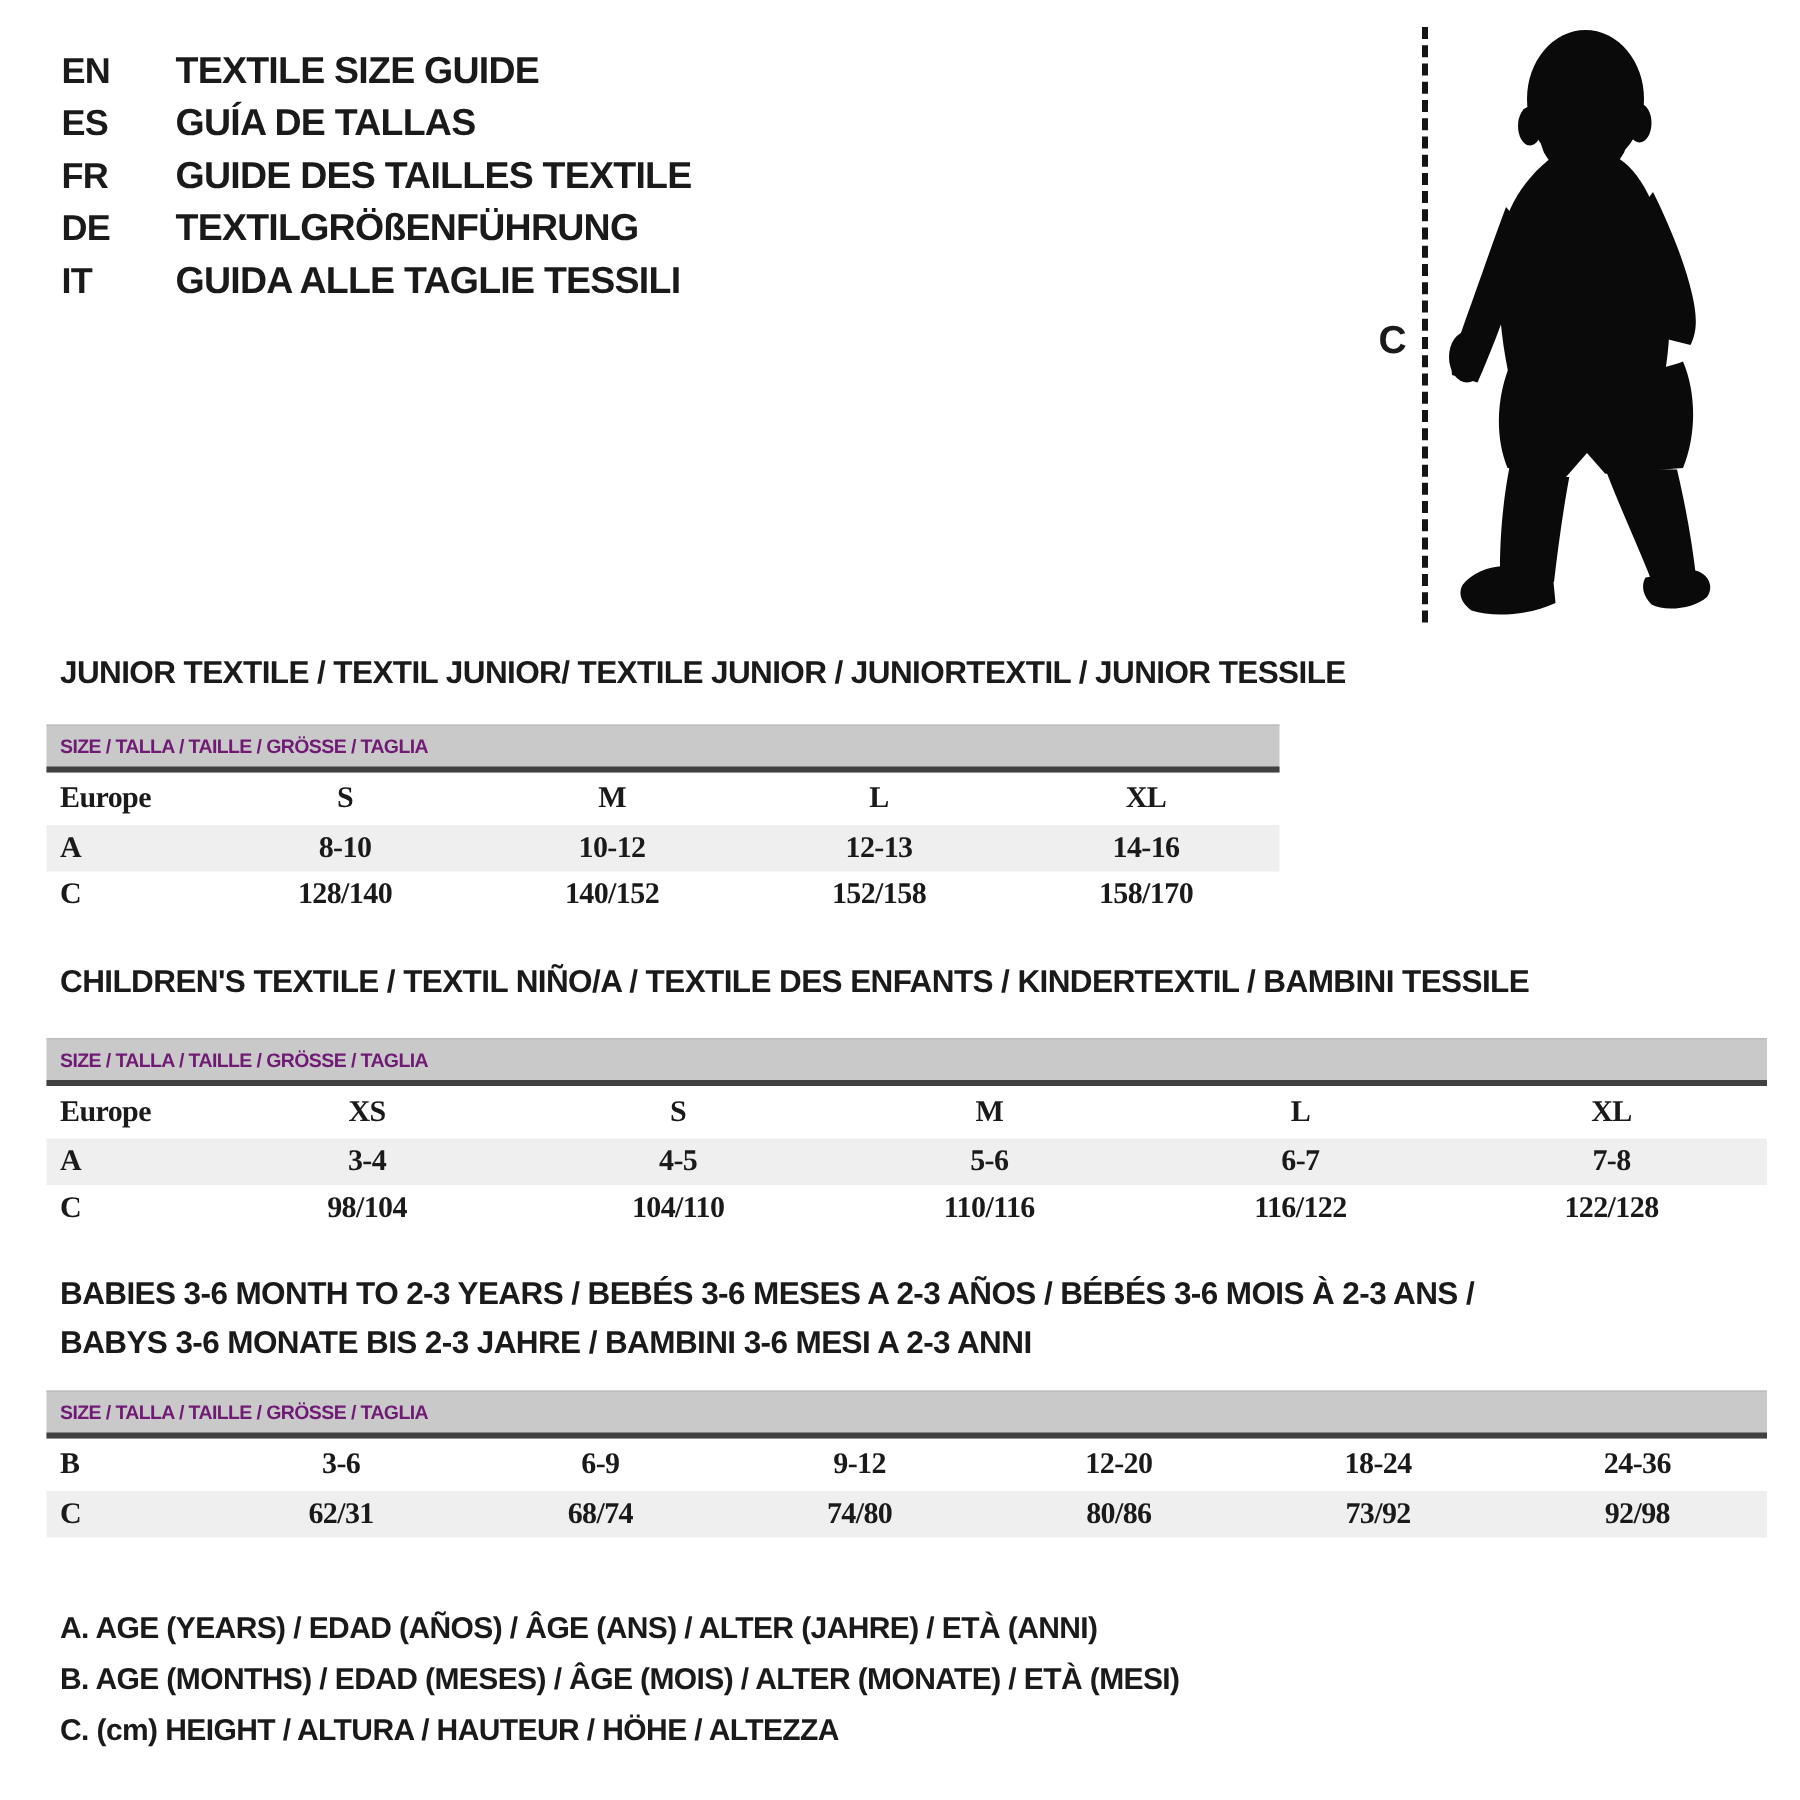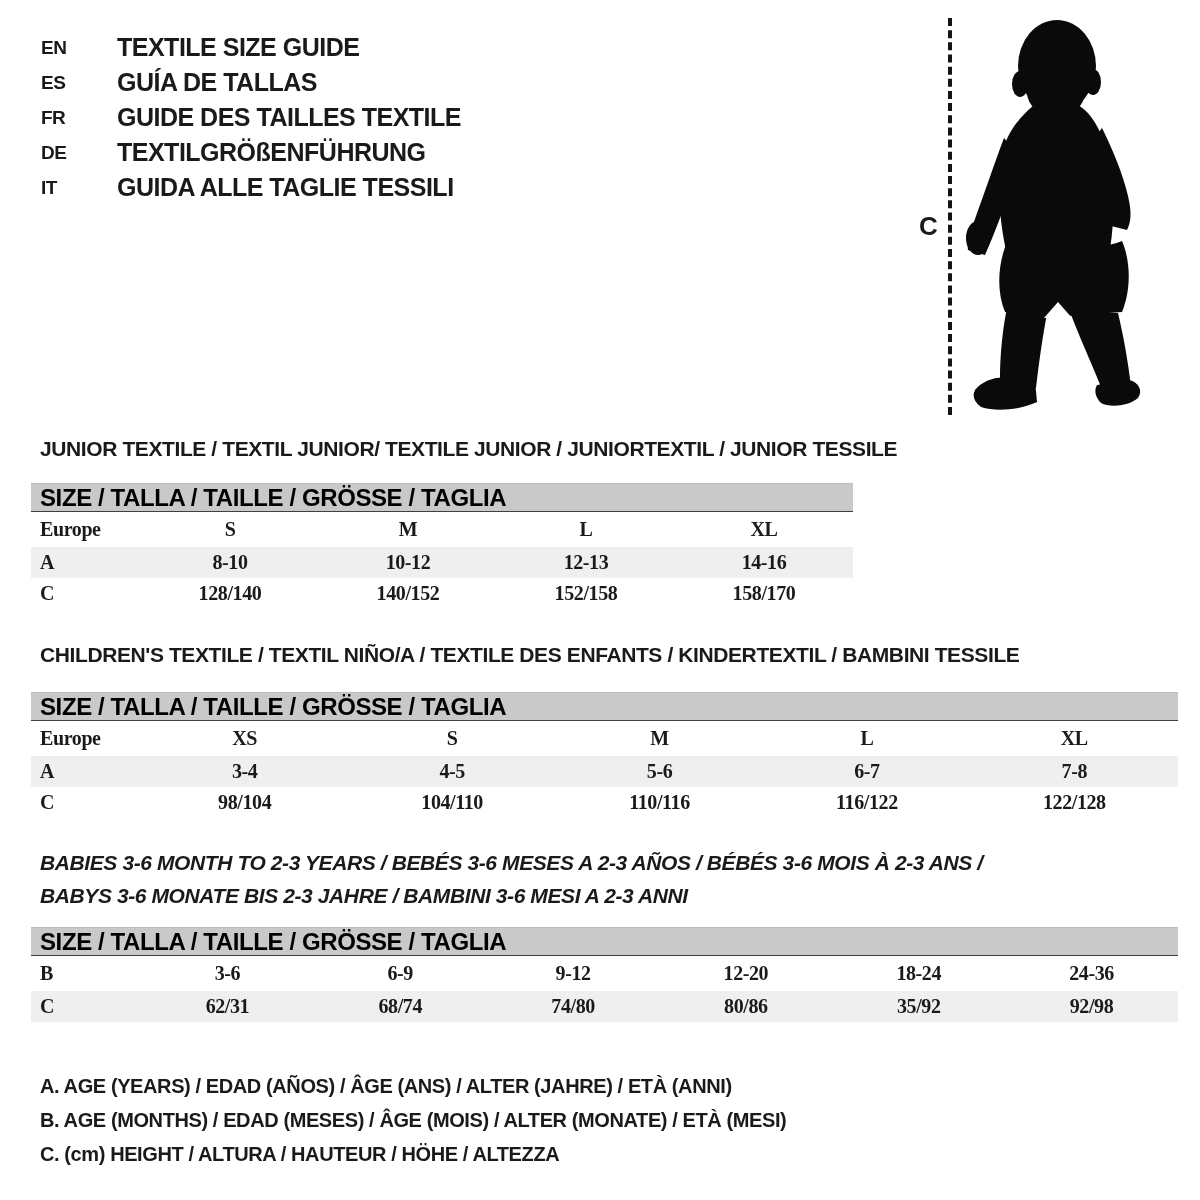--- a/index.html
+++ b/index.html
@@ -4,41 +4,41 @@
 <style>
   html,body{margin:0;padding:0;}
   body{
     width:1200px;height:1200px;position:relative;background:#ffffff;
     font-family:"Liberation Sans", sans-serif;color:#1a1a1a;overflow:hidden;
     -webkit-font-smoothing:antialiased;
   }
   
   .langs{position:absolute;left:41px;top:30px;}
   .lang-row{display:flex;height:35px;align-items:center;}
-  .lang-code{width:76px;font-weight:700;font-size:19px;letter-spacing:-0.5px;}
+  .lang-code{width:76px;font-weight:700;font-size:24px;letter-spacing:-0.5px;}
   .lang-label{font-weight:700;font-size:25px;letter-spacing:-0.5px;white-space:nowrap;text-align:right;}
   
   .measure-line{position:absolute;left:948px;top:18px;height:397px;width:0;border-left:4px dashed #141414;}
   .measure-label{position:absolute;left:919px;top:211px;font-size:26px;font-weight:700;}
   .baby-svg{position:absolute;left:948px;top:14px;}
   
   .section-title{position:absolute;font-size:21px;font-weight:700;letter-spacing:-0.4px;white-space:nowrap;}
   #junior-title{left:40px;top:437px;}
   #children-title{left:40px;top:643px;}
   #babies-title{left:40px;top:851px;}
-  #babies-title .tline{height:33px;font-style:italic;}
+  #babies-title .tline{height:33px;}
   
   .size-table{position:absolute;}
   #junior-table{left:31px;top:483px;width:822px;}
   #children-table{left:31px;top:692px;width:1147px;}
   #babies-table{left:31px;top:927px;width:1147px;}
   .size-bar{
-    height:27px;background:#c9c9c9;border-top:1px solid #bdbdbd;border-bottom:1px solid #404040;
+    height:27px;background:#c9c9c9;border-top:1px solid #bdbdbd;border-bottom:4px solid #404040;
     display:flex;align-items:center;padding-left:9px;
-    font-size:24px;font-weight:700;letter-spacing:-0.4px;color:#000000;
+    font-size:13px;font-weight:700;letter-spacing:-0.4px;color:#701a75;
   }
   .trow{display:flex;align-items:center;height:31px;font-size:20px;font-weight:700;letter-spacing:-0.4px;font-family:Liberation Serif, serif;}
   .trow-first{height:35px;}
   .row-shaded{background:#efefef;}
   .cell-label{width:101px;padding-left:9px;text-align:left;}
   .cell-val{flex:1;text-align:center;}
   
   .legend{position:absolute;left:40px;top:1069px;}
   .legend-line{height:34px;display:flex;align-items:center;font-size:20px;font-weight:700;letter-spacing:-0.4px;white-space:nowrap;}
 </style>
@@ -160,21 +160,21 @@
     <span class="cell-val">12-20</span>
     <span class="cell-val">18-24</span>
     <span class="cell-val">24-36</span>
   </div>
   <div class="trow row-shaded">
     <span class="cell-label">C</span>
     <span class="cell-val">62/31</span>
     <span class="cell-val">68/74</span>
     <span class="cell-val">74/80</span>
     <span class="cell-val">80/86</span>
-    <span class="cell-val">35/92</span>
+    <span class="cell-val">73/92</span>
     <span class="cell-val">92/98</span>
   </div>
 </div>
 
 <div class="legend">
   <div class="legend-line">A. AGE (YEARS) / EDAD (AÑOS) / ÂGE (ANS) / ALTER (JAHRE) / ETÀ (ANNI)</div>
   <div class="legend-line">B. AGE (MONTHS) / EDAD (MESES) / ÂGE (MOIS) / ALTER (MONATE) / ETÀ (MESI)</div>
   <div class="legend-line">C. (cm) HEIGHT / ALTURA / HAUTEUR / HÖHE / ALTEZZA</div>
 </div>
 

